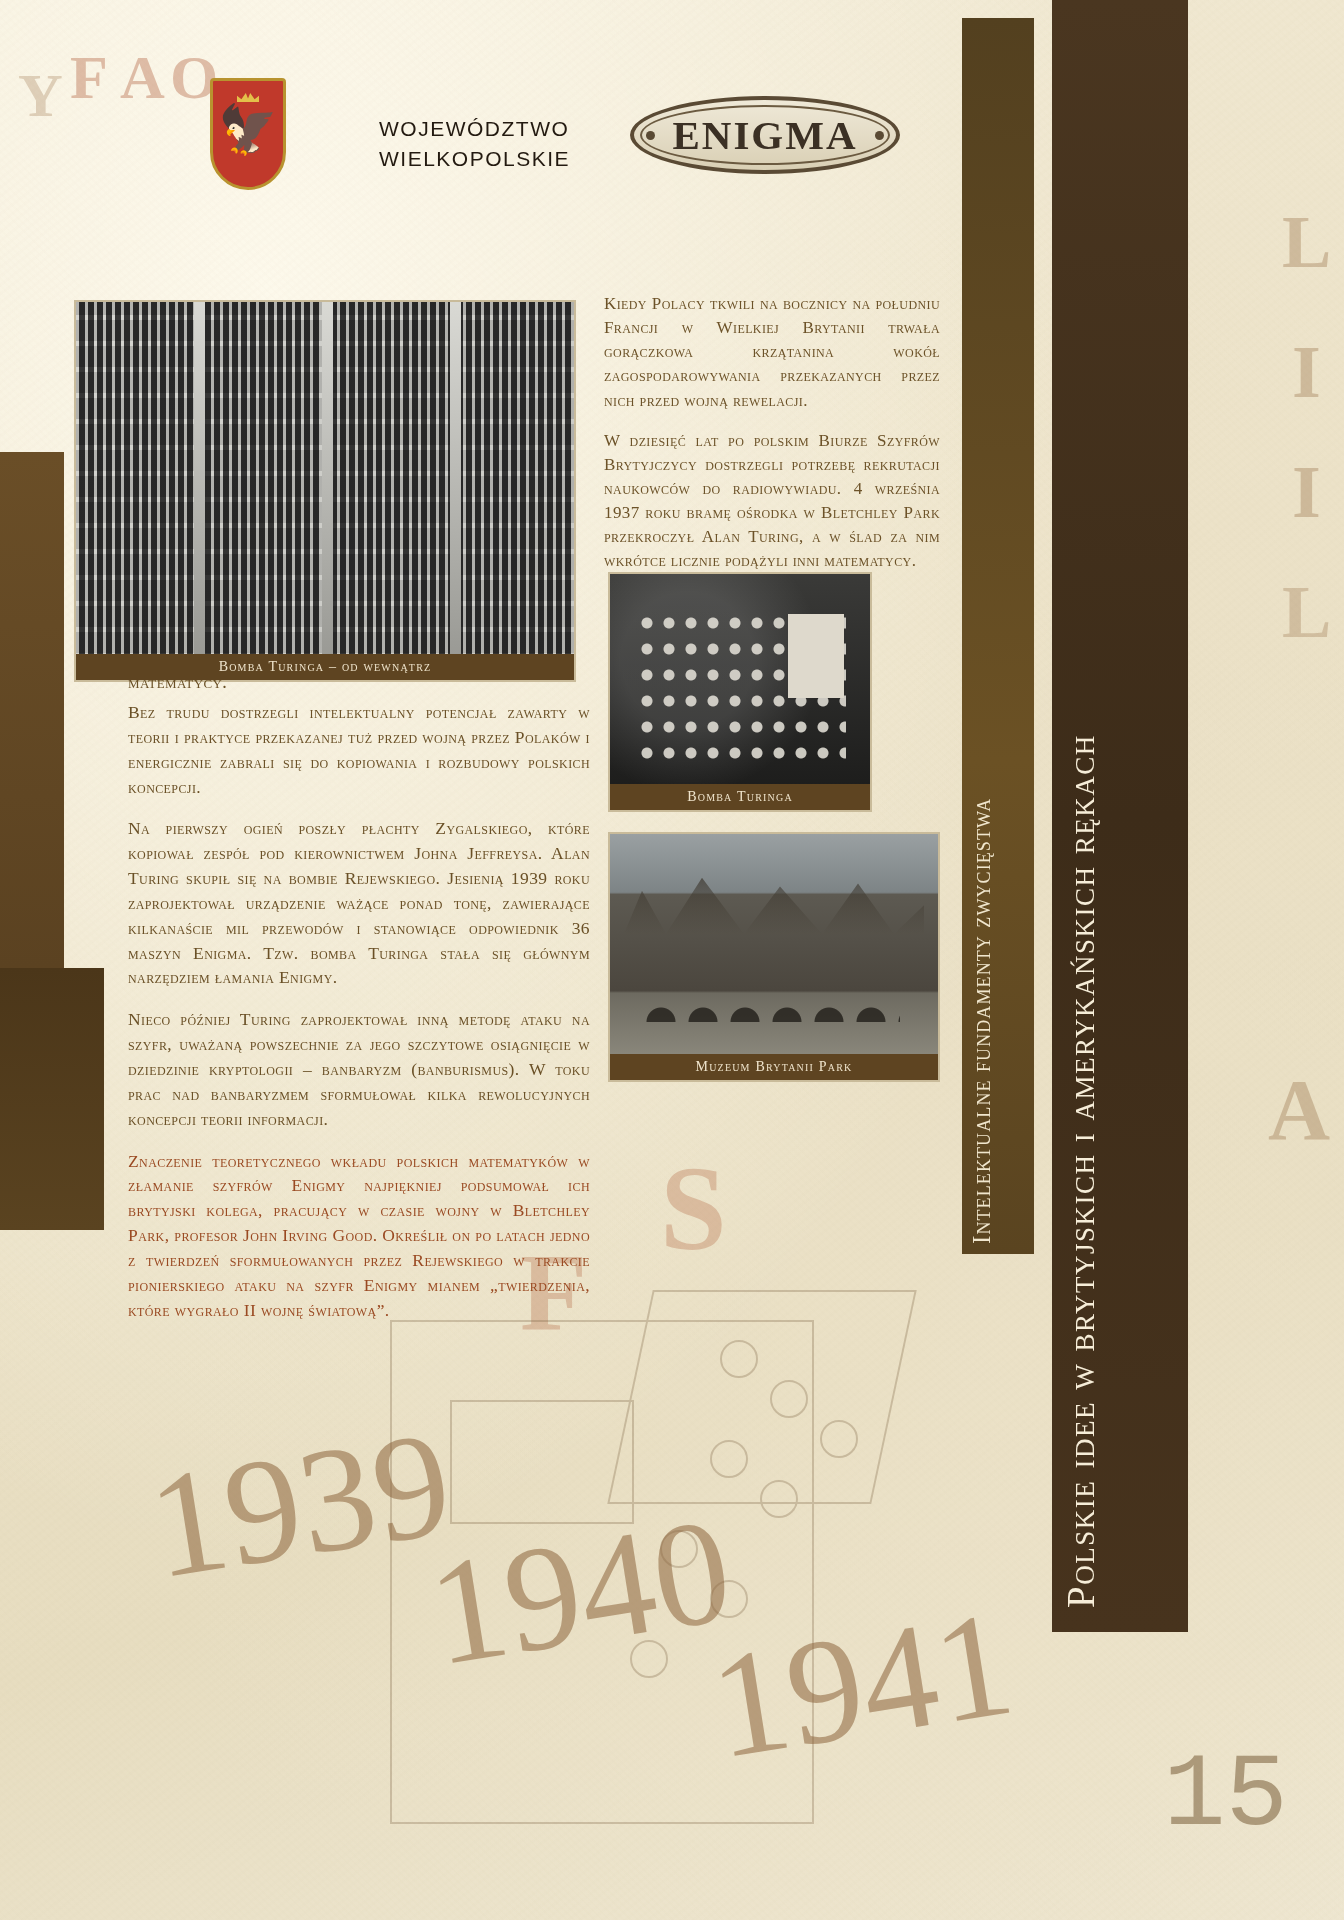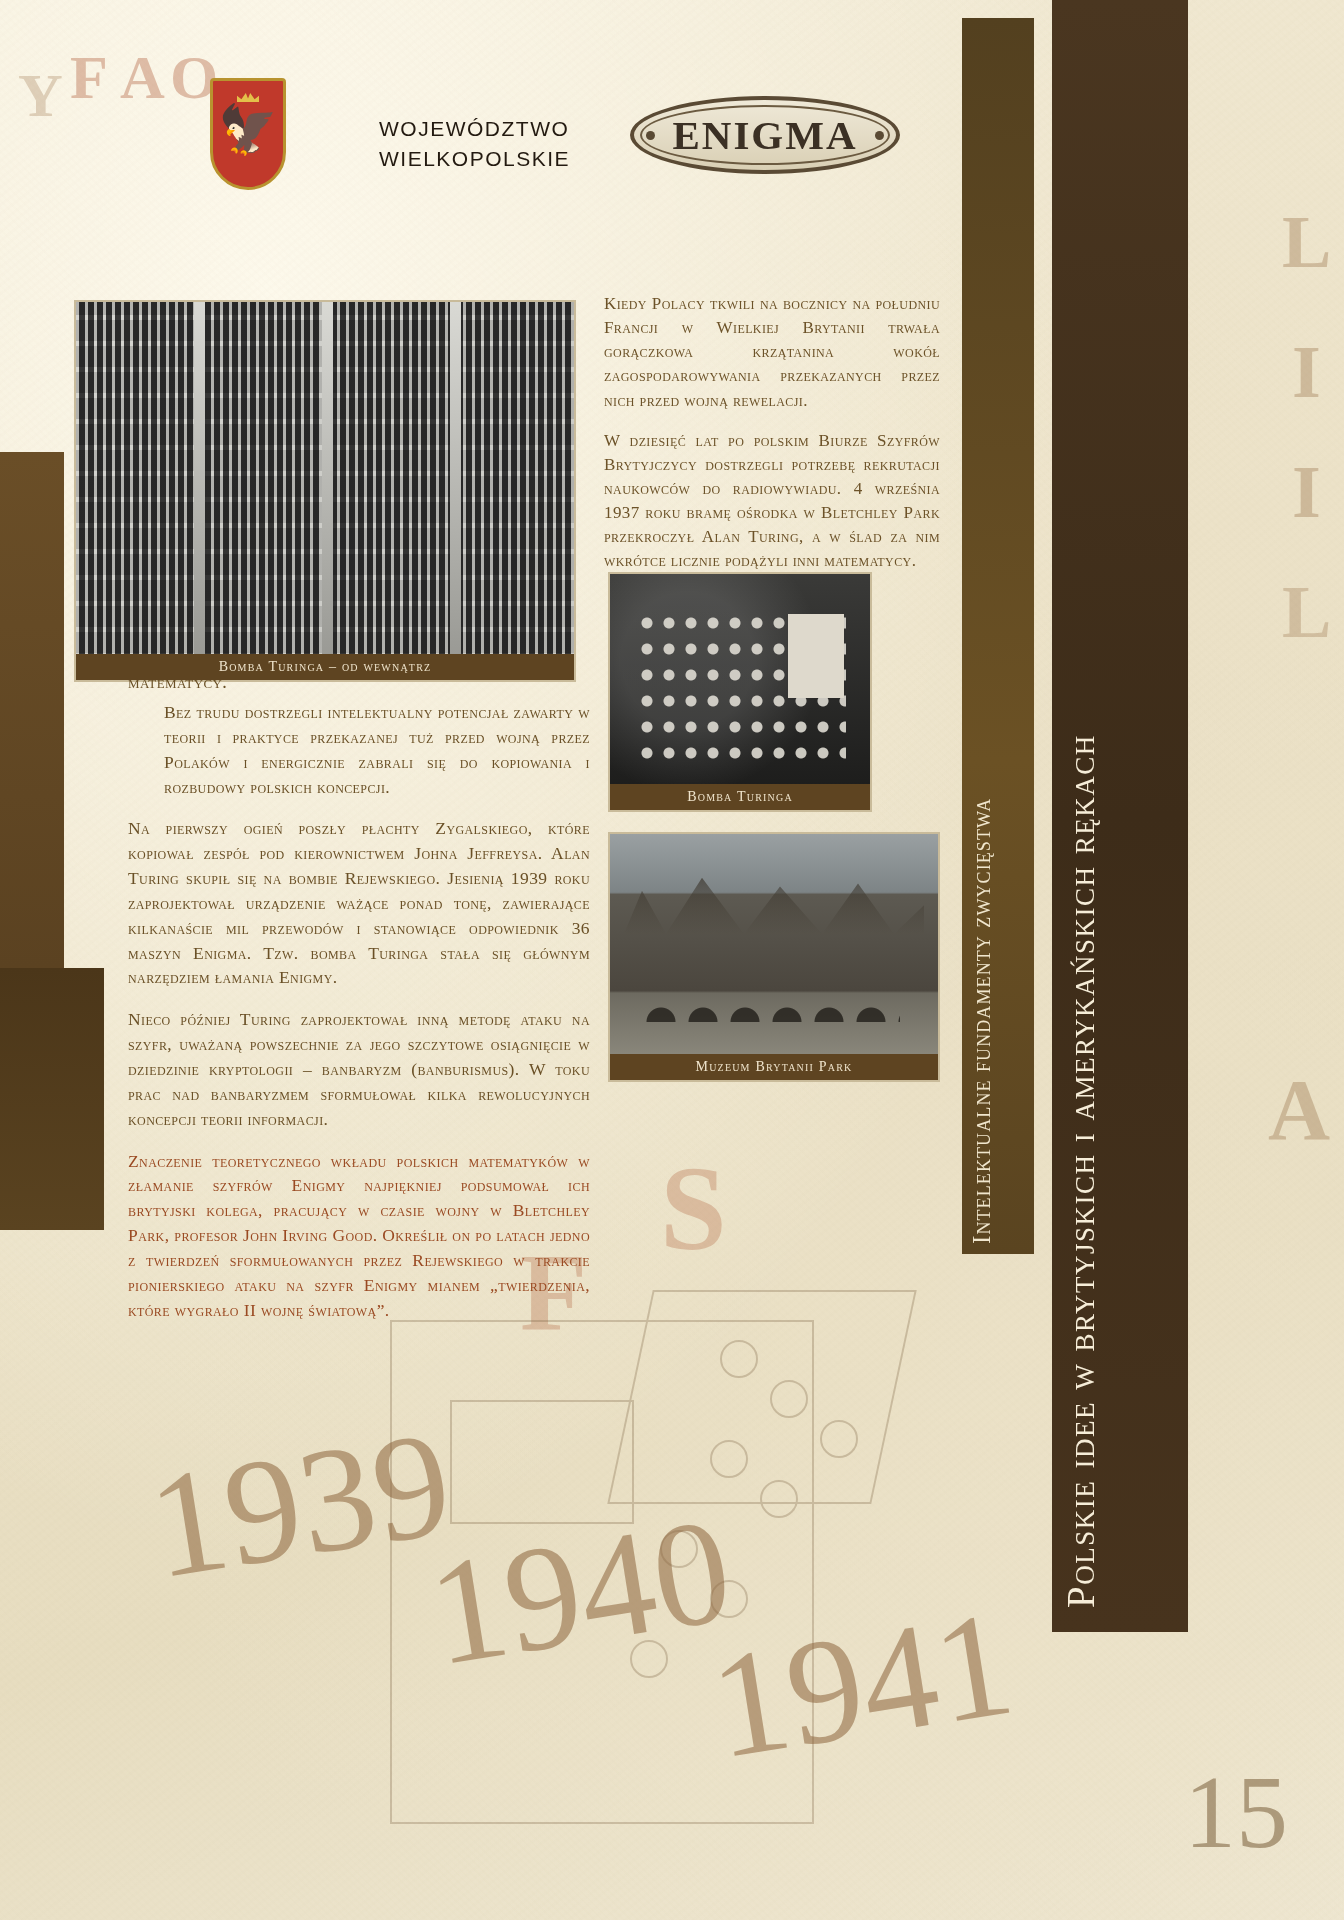--- a/index.html
+++ b/index.html
@@ -308,21 +308,21 @@
   #left-text {
     left: 128px;
     top: 700px;
     width: 462px;
     font-size: 17.5px;
     line-height: 1.42;
     color: #6a5026;
   }
   #left-text p { margin: 0 0 17px 0; }
   #left-text p.highlight { color: #9a4a22; }
-  #left-text p.first-line { margin-top: 0; margin-left: 36px; }
+  #left-text p.first-line { margin-top: 0; }
 
   
   .year {
     position: absolute;
     font-family: "Liberation Serif", serif;
     color: rgba(140,100,60,0.55);
     font-weight: normal;
   }
   #year1939 { left: 150px; top: 1418px; font-size: 150px; transform: rotate(-9deg); }
   #year1940 { left: 430px; top: 1505px; font-size: 150px; transform: rotate(-9deg); }
@@ -343,22 +343,22 @@
   }
   #blueprint .bp-key {
     position: absolute;
     border: 2px solid #7d6444;
     border-radius: 50%;
     width: 34px; height: 34px;
   }
   #page-number {
     position: absolute;
     right: 56px;
-    bottom: 56px;
-    font-family: Liberation Serif, serif;
+    bottom: 72px;
+    font-family: Liberation Mono, monospace;
     font-size: 104px;
     color: rgba(120,92,56,0.55);
     line-height: 1;
     margin-top: 26px;
   }
 </style>
 </head>
 <body>
 
 <div id="page">

